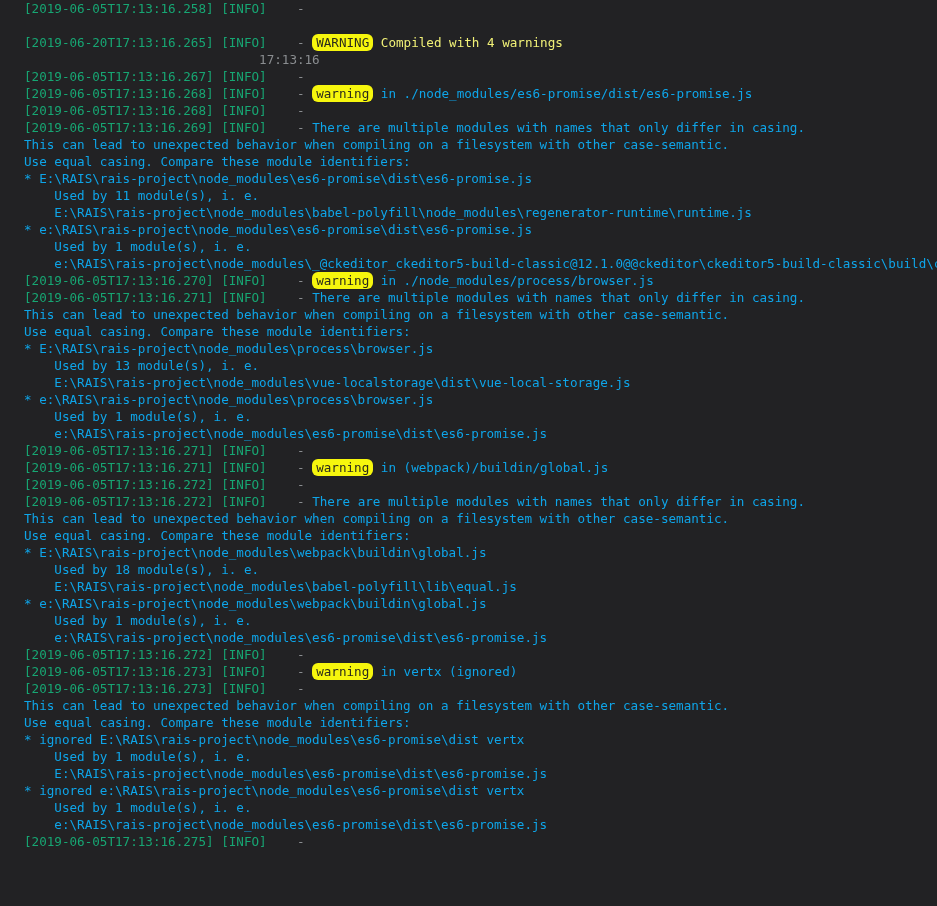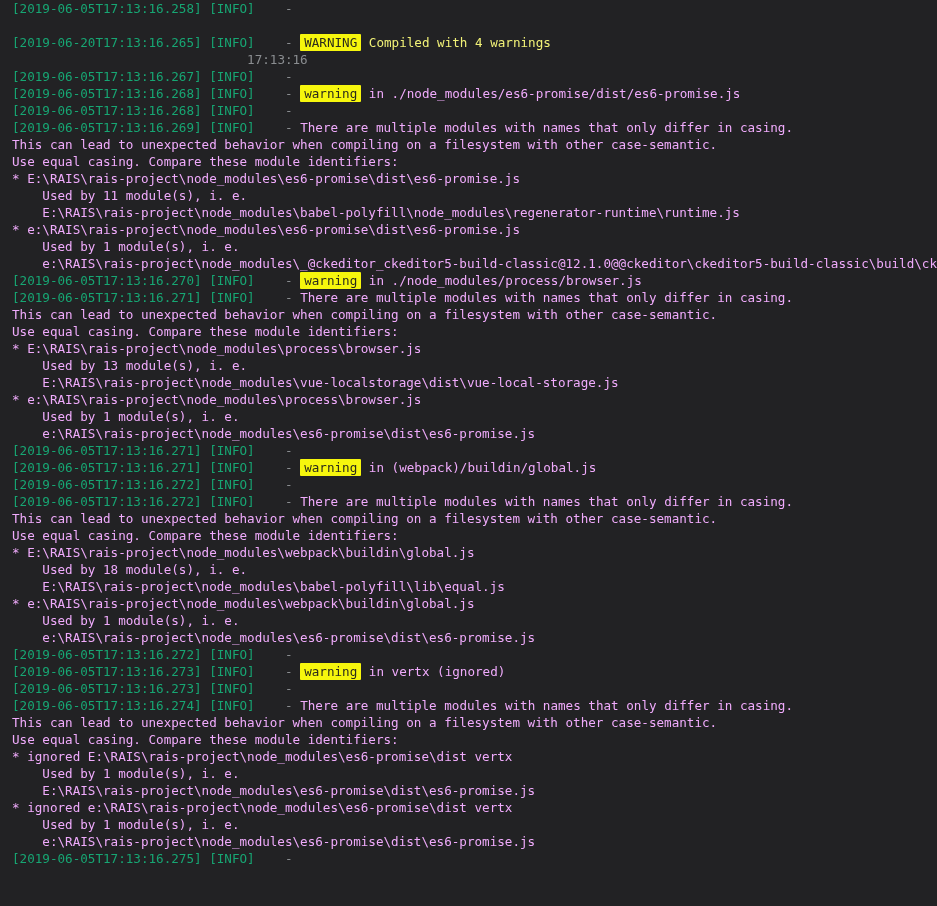--- a/index.html
+++ b/index.html
@@ -20,48 +20,49 @@
     padding: 0;
     box-sizing: border-box;
     overflow: hidden;
   }
   .line {
     height: 17px;
     line-height: 17px;
     font-size: 12.6px;
     letter-spacing: 0px;
     white-space: pre;
-    padding-left: 12px;
+    padding-left: 4px;
     box-sizing: border-box;
+    margin-left: 20px;
   }
   .line.blank {
     height: 17px;
   }
   .ts {
     color: #17a673;
   }
   .lvl {
     color: #17a673;
   }
   .dash {
     color: #8a8d90;
   }
   .msg {
-    color: #f0abfc;
+    color: #0ea5e9;
   }
   .gray {
     color: #8a8d90;
   }
   .badge {
     background: #f6f60d;
     color: #2a2a1c;
     padding: 1px 4px 1px 4px;
     font-size: 12.6px;
     line-height: 14px;
-    border-radius: 1px;
+    border-radius: 6px;
   }
   .yellowtext {
     color: #f1f177;
   }
 </style>
 </head>
 <body>
 
 <div id="console">
     <div class="line"><span class="ts">[2019-06-05T17:13:16.258]</span><span> </span><span class="lvl">[INFO]</span><span>    </span><span class="dash">-</span></div>
@@ -98,21 +99,20 @@
     <div class="line"><span class="msg">Use equal casing. Compare these module identifiers:</span></div>
     <div class="line"><span class="msg">* E:\RAIS\rais-project\node_modules\webpack\buildin\global.js</span></div>
     <div class="line"><span class="msg">    Used by 18 module(s), i. e.</span></div>
     <div class="line"><span class="msg">    E:\RAIS\rais-project\node_modules\babel-polyfill\lib\equal.js</span></div>
     <div class="line"><span class="msg">* e:\RAIS\rais-project\node_modules\webpack\buildin\global.js</span></div>
     <div class="line"><span class="msg">    Used by 1 module(s), i. e.</span></div>
     <div class="line"><span class="msg">    e:\RAIS\rais-project\node_modules\es6-promise\dist\es6-promise.js</span></div>
     <div class="line"><span class="ts">[2019-06-05T17:13:16.272]</span><span> </span><span class="lvl">[INFO]</span><span>    </span><span class="dash">-</span></div>
     <div class="line"><span class="ts">[2019-06-05T17:13:16.273]</span><span> </span><span class="lvl">[INFO]</span><span>    </span><span class="dash">-</span><span> </span><span class="badge">warning</span><span> </span><span class="msg">in vertx (ignored)</span></div>
     <div class="line"><span class="ts">[2019-06-05T17:13:16.273]</span><span> </span><span class="lvl">[INFO]</span><span>    </span><span class="dash">-</span></div>
-    <div class="line"><span class="ts">[2019-06-05T17:13:16.274]</span><span> </span><span class="lvl">[INFO]</span><span>    </span><span class="dash">-</span><span> </span><span class="msg">There are multiple modules with names that only differ in casing.</span></div>
     <div class="line"><span class="msg">This can lead to unexpected behavior when compiling on a filesystem with other case-semantic.</span></div>
     <div class="line"><span class="msg">Use equal casing. Compare these module identifiers:</span></div>
     <div class="line"><span class="msg">* ignored E:\RAIS\rais-project\node_modules\es6-promise\dist vertx</span></div>
     <div class="line"><span class="msg">    Used by 1 module(s), i. e.</span></div>
     <div class="line"><span class="msg">    E:\RAIS\rais-project\node_modules\es6-promise\dist\es6-promise.js</span></div>
     <div class="line"><span class="msg">* ignored e:\RAIS\rais-project\node_modules\es6-promise\dist vertx</span></div>
     <div class="line"><span class="msg">    Used by 1 module(s), i. e.</span></div>
     <div class="line"><span class="msg">    e:\RAIS\rais-project\node_modules\es6-promise\dist\es6-promise.js</span></div>
     <div class="line"><span class="ts">[2019-06-05T17:13:16.275]</span><span> </span><span class="lvl">[INFO]</span><span>    </span><span class="dash">-</span></div>
   </div>

